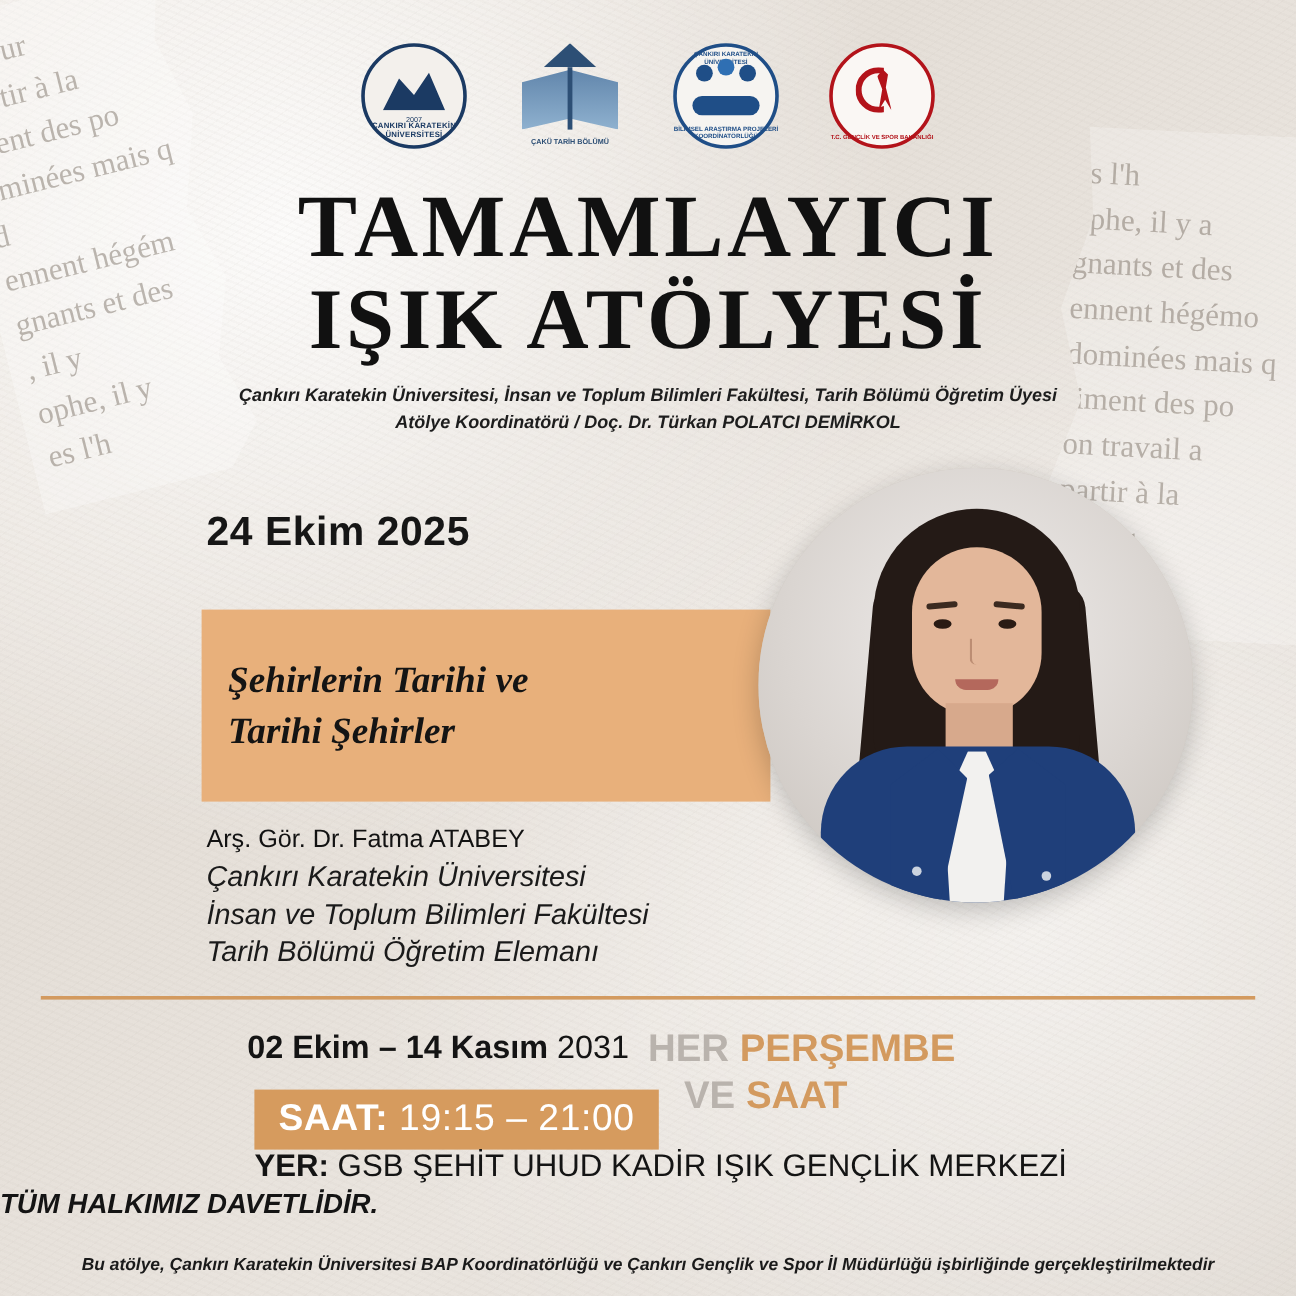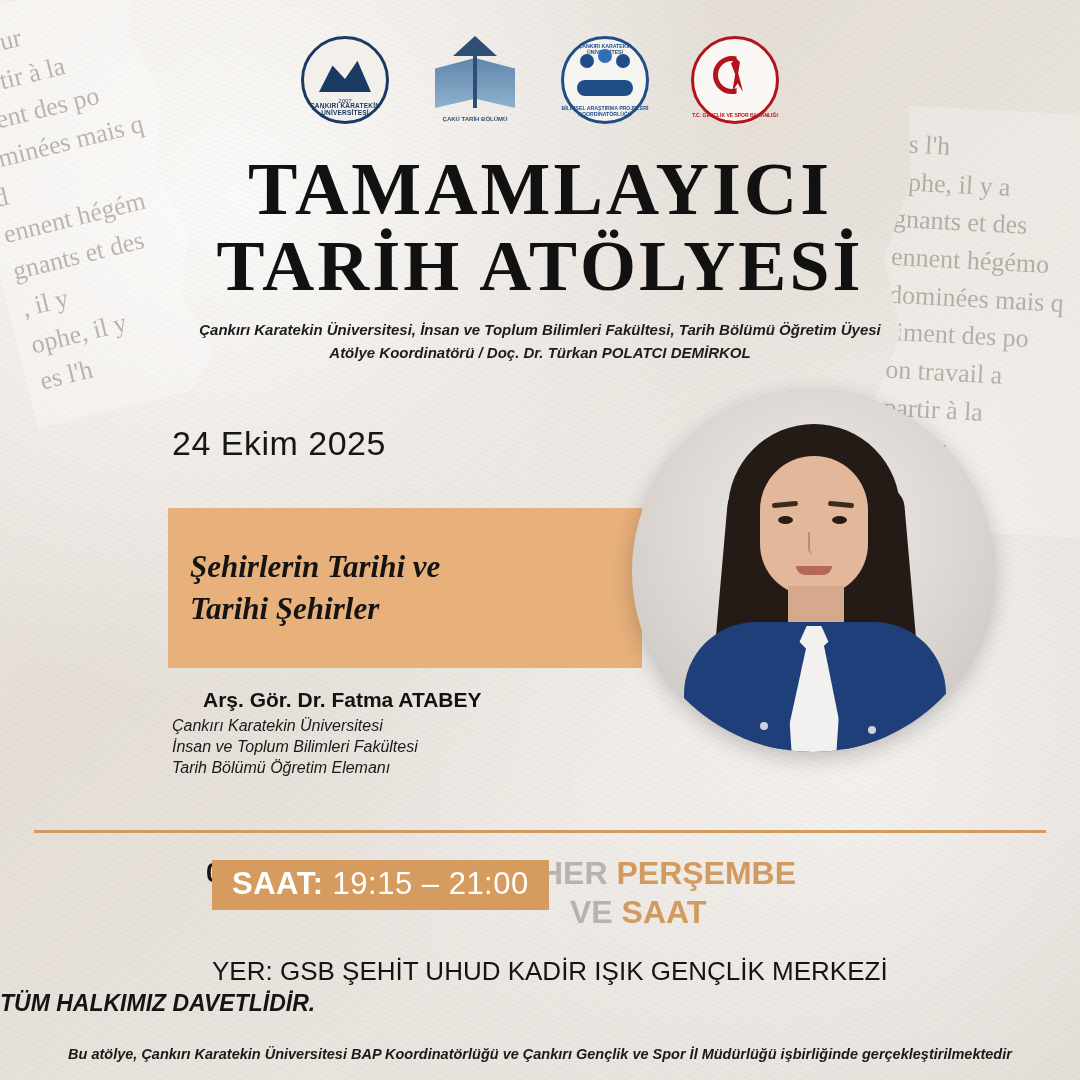--- a/index.html
+++ b/index.html
@@ -188,21 +188,21 @@
     color: #1d1d1d;
     line-height: 1.55;
   }
 
   
   .main-date {
     position: absolute;
     top: 424px;
     left: 172px;
     font-size: 34px;
-    font-weight: normal;
+    font-weight: bold;
     color: #161616;
     letter-spacing: .5px;
   }
 
   
   .topic-band {
     position: absolute;
     top: 508px;
     left: 168px;
     width: 474px;
@@ -224,27 +224,26 @@
 
   
   .speaker {
     position: absolute;
     top: 688px;
     left: 172px;
     width: 430px;
   }
   .speaker-name {
     font-size: 21px;
-    font-weight: bold;
+    font-weight: normal;
     color: #121212;
     margin-bottom: 3px;
-    margin-left: 31px;
   }
   .speaker-aff {
-    font-size: 16px;
+    font-size: 24px;
     font-style: italic;
     line-height: 1.32;
     color: #1a1a1a;
     white-space: pre-line;
   }
 
   
   .portrait {
     position: absolute;
     top: 390px;
@@ -354,37 +353,37 @@
     font-weight: bold;
     line-height: 1.22;
     color: #d39a5f;
   }
   .sched-days .dark { color: #d39a5f; }
   .sched-days .line2 { padding-left: 30px; }
   .sched-days .ve { color: #b9b3ad; }
 
   .time-band {
     position: absolute;
-    top: 860px; left: 212px;
+    top: 908px; left: 212px;
     background: #d69b5e;
     padding: 6px 20px 8px 20px;
     font-size: 31px;
     color: #fff;
     font-weight: bold;
     letter-spacing: .5px;
   }
   .time-band .light { font-weight: normal; }
 
   .venue {
     position: absolute;
     top: 956px; left: 212px;
     font-size: 26px;
     color: #141414;
   }
-  .venue b { font-weight: normal; }
+  .venue b { font-weight: bold; }
   .venue .light { font-weight: normal; }
 
   .invite {
     position: absolute;
     top: 990px; left: 0; right: 0;
     font-size: 23px;
     font-weight: bold;
     font-style: italic;
     color: #141414;
   }
@@ -458,21 +457,21 @@
     <div class="logo logo-gsb">
       <div class="ring"></div>
       <div class="crescent"></div>
       <div class="figure"></div>
       <div class="lbl">T.C. GENÇLİK VE SPOR BAKANLIĞI</div>
     </div>
   </div>
 
   <div class="title-block">
     <div class="title-line1">TAMAMLAYICI</div>
-    <div class="title-line2">TARİH ATÖLYESİ</div>
+    <div class="title-line2">IŞIK ATÖLYESİ</div>
   </div>
 
   <div class="coordinator">
     <div>Çankırı Karatekin Üniversitesi, İnsan ve Toplum Bilimleri Fakültesi, Tarih Bölümü Öğretim Üyesi</div>
     <div>Atölye Koordinatörü / Doç. Dr. Türkan POLATCI DEMİRKOL</div>
   </div>
 
   <div class="main-date">24 Ekim 2025</div>
 
   <div class="topic-band">

